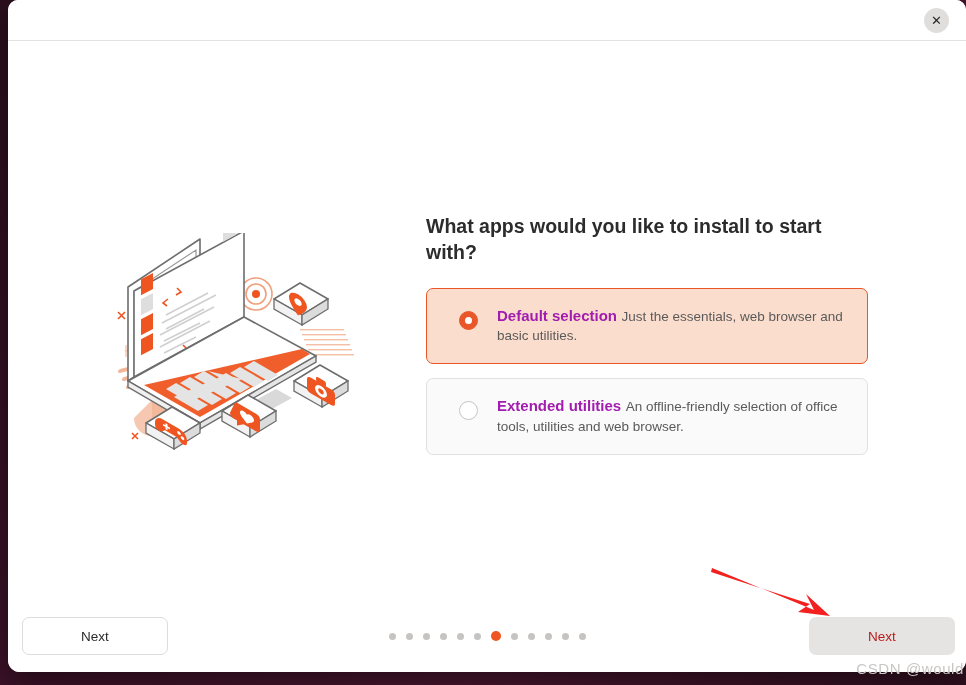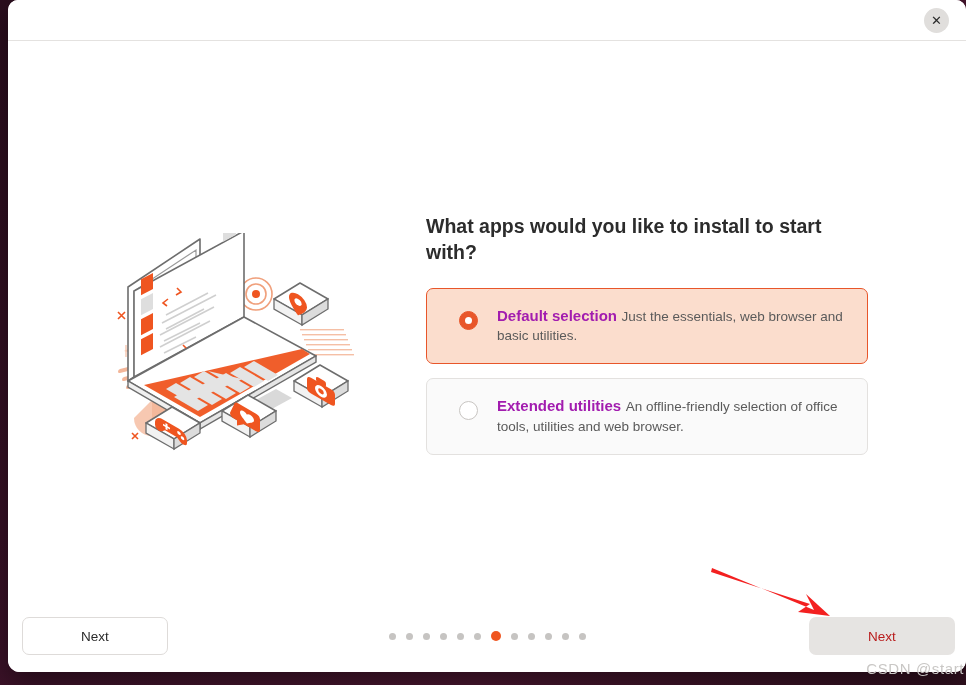--- a/index.html
+++ b/index.html
@@ -449,15 +449,15 @@
     </div>
 
   </div>
 
   <div id="annotation-arrow">
     <svg width="130" height="65" viewBox="0 0 130 65" xmlns="http://www.w3.org/2000/svg">
       <path d="M2 8 L104 50 L96 34 L120 56 L88 52 L100 44 L1 12 Z" fill="#f32020"></path>
     </svg>
   </div>
 
-  <div id="watermark">CSDN @start</div>
+  <div id="watermark">CSDN @would</div>
 
 </div>
 
 </body></html>

